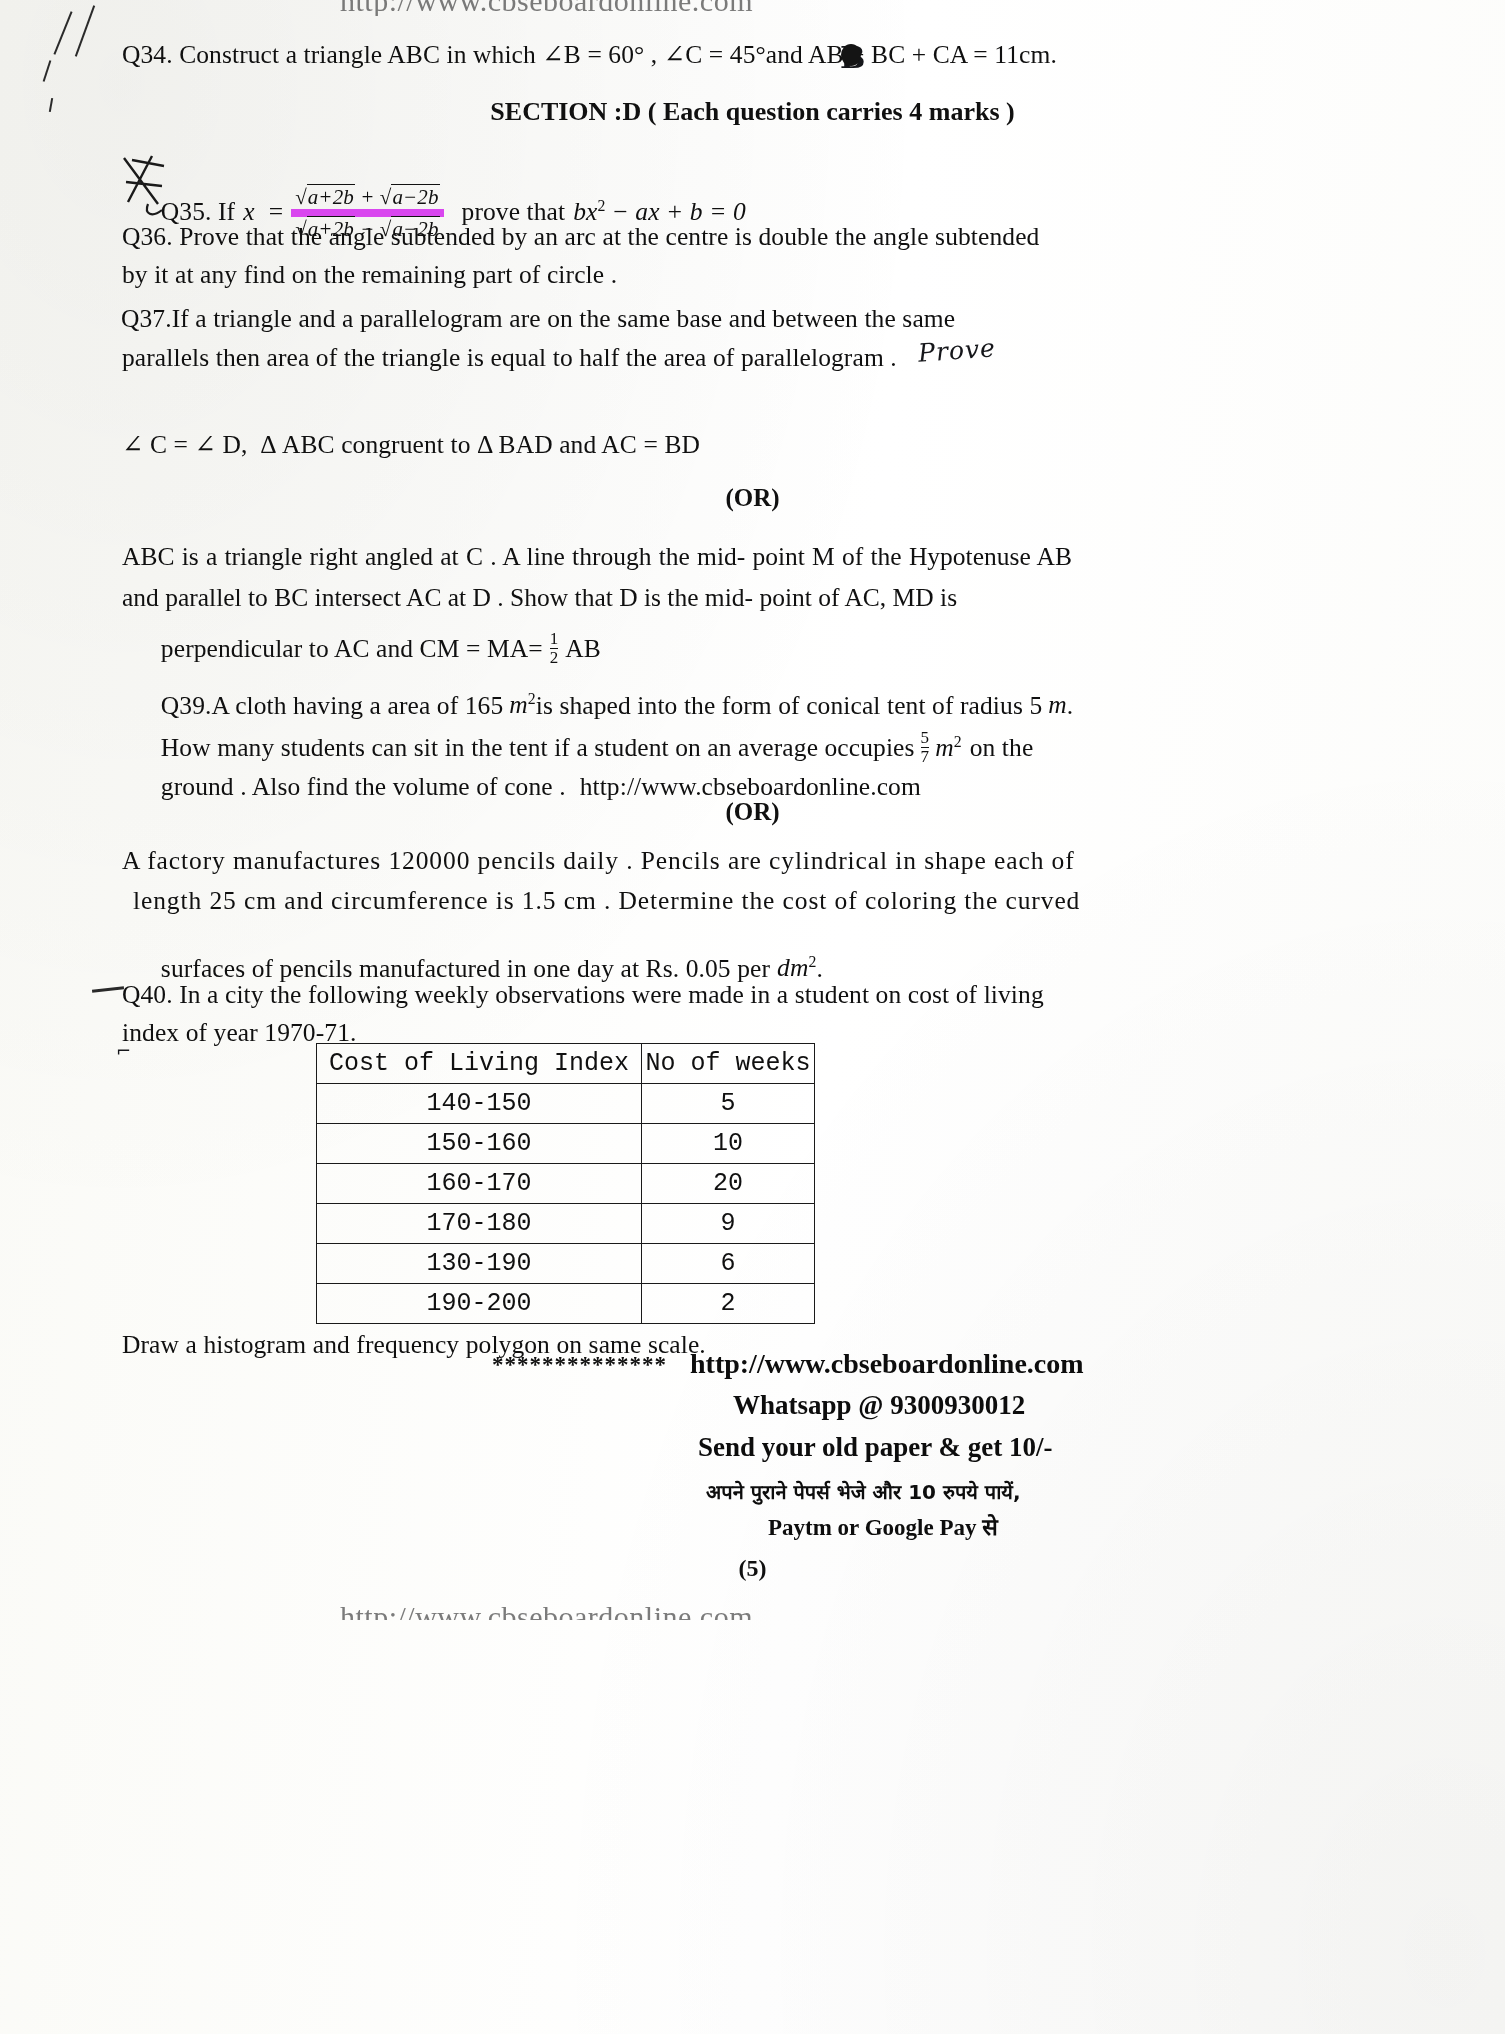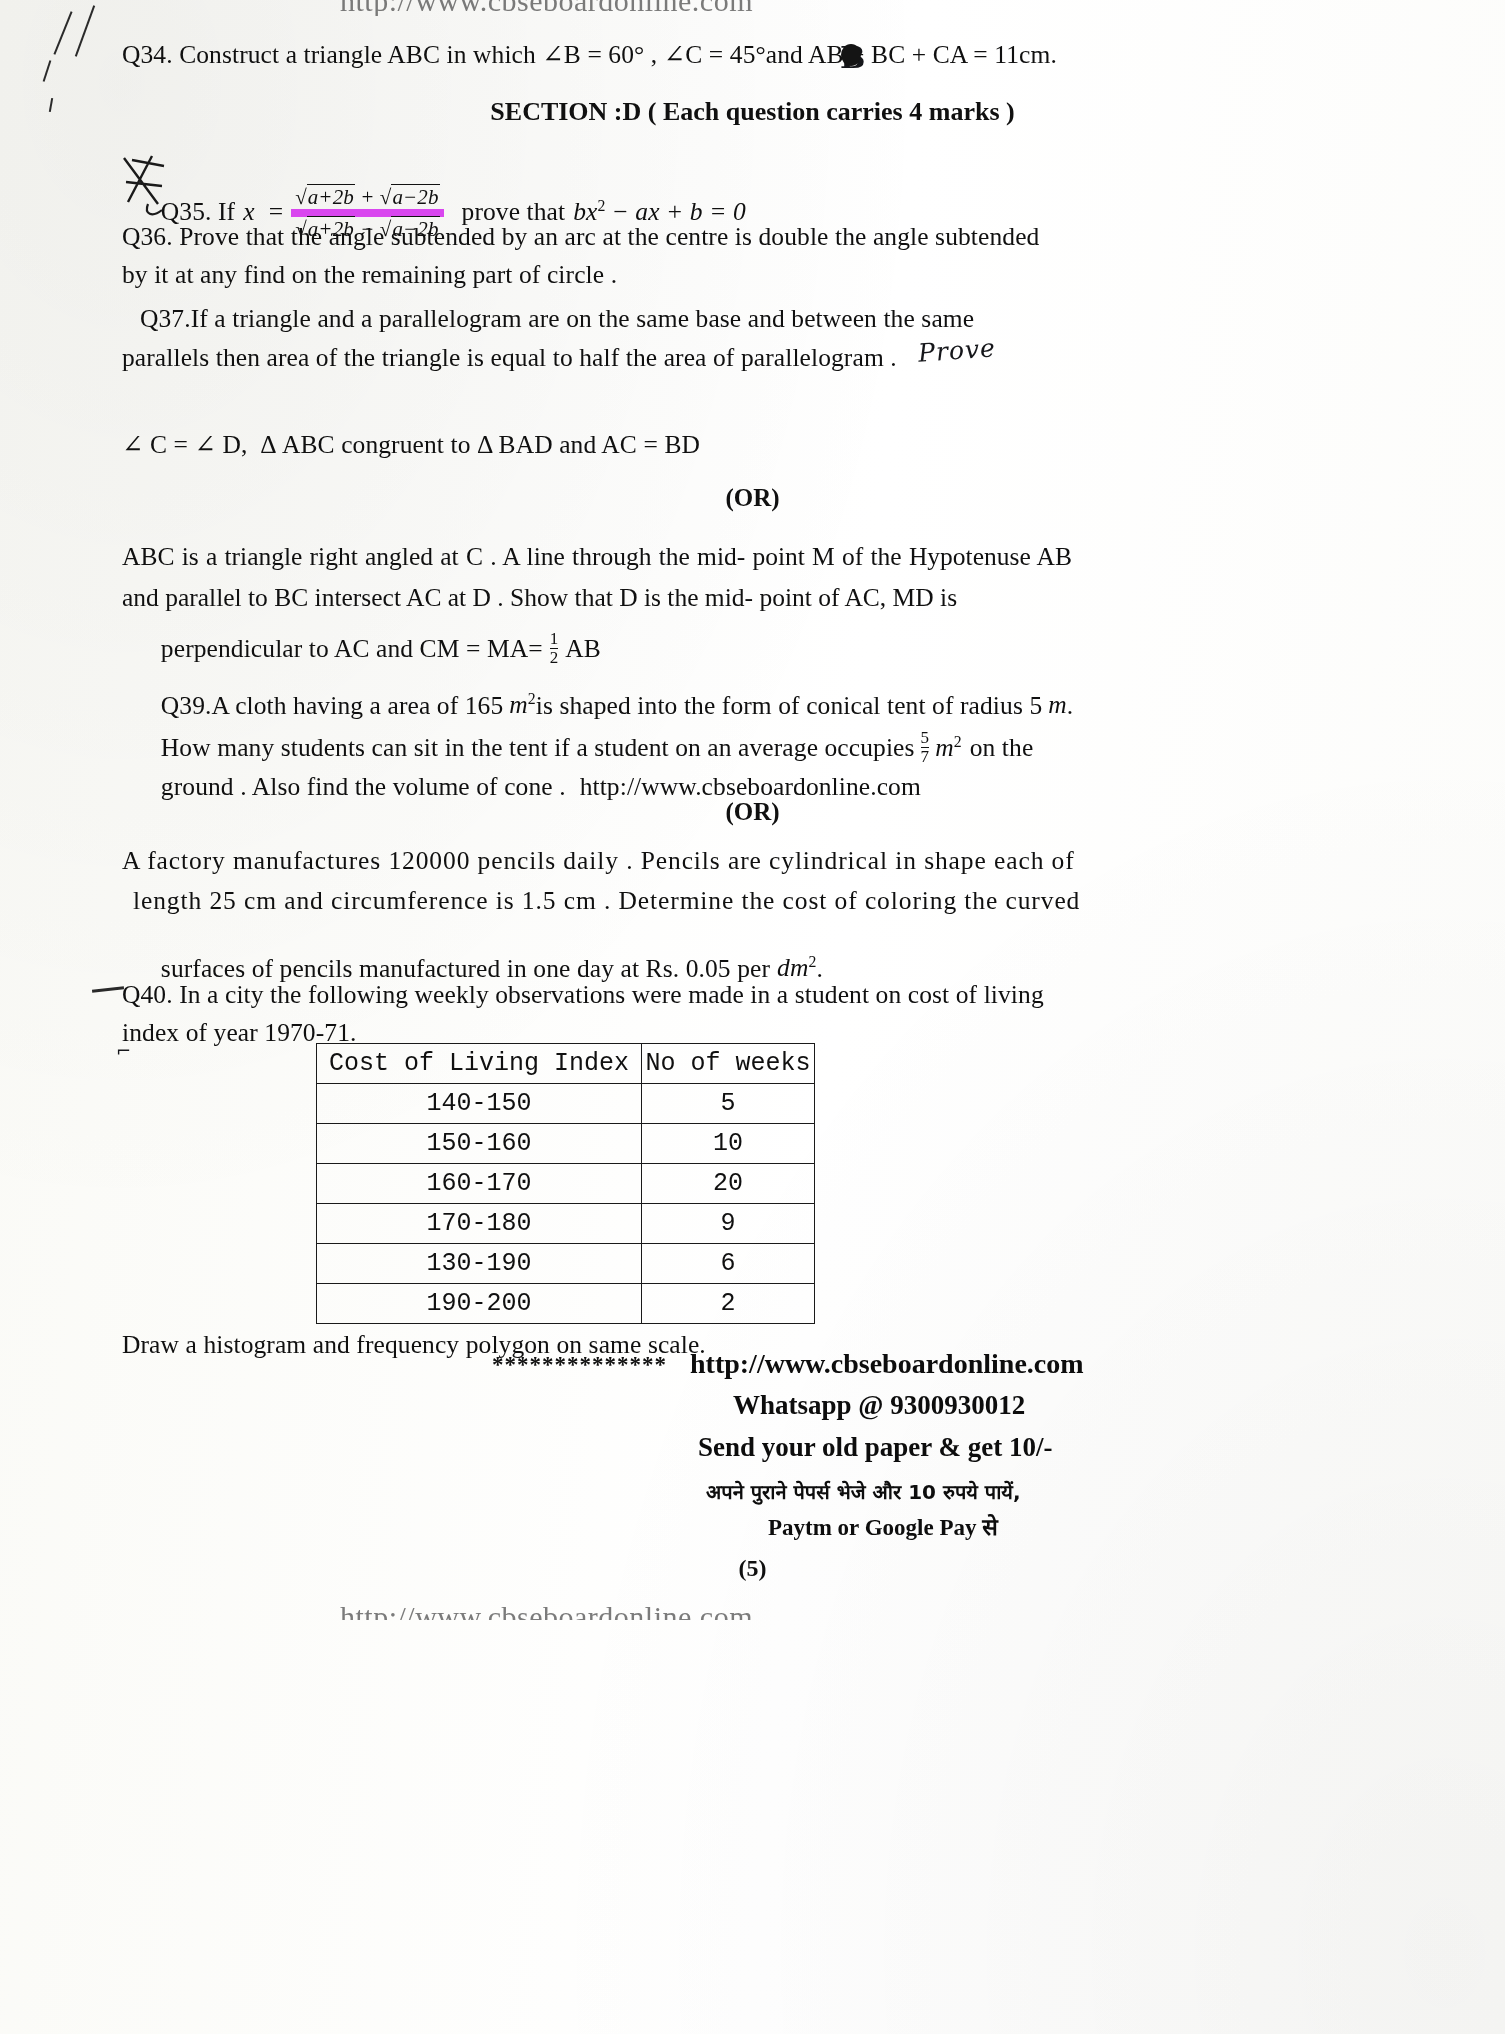--- a/index.html
+++ b/index.html
@@ -197,21 +197,21 @@
     <div class="scribble-q35">
       <svg width="80" height="70" viewBox="0 0 80 70">
         <path d="M6 6 L40 52 M34 4 L10 50 M14 8 L46 14 M8 30 L44 34" stroke="#1a1a1a" stroke-width="2.4" fill="none"></path>
         <path d="M30 52 C 26 62, 34 66, 44 58" stroke="#1a1a1a" stroke-width="2.2" fill="none"></path>
       </svg>
     </div>
 
     <div class="line body-text" style="left:122px;top:224px;">Q36. Prove that the angle subtended by an arc at the centre is double the angle subtended</div>
     <div class="line body-text" style="left:122px;top:262px;">by it at any find on the remaining part of circle .</div>
 
-    <div class="line body-text" style="left:140px;top:306px;">Q37.If a triangle and a parallelogram are on the same base and between the same</div>
+    <div class="line body-text" style="left:121px;top:306px;">Q37.If a triangle and a parallelogram are on the same base and between the same</div>
     <div class="line body-text" style="left:122px;top:345px;">parallels then area of the triangle is equal to half the area of parallelogram .</div>
 
     <div class="hand" style="left:918px;top:336px;font-size:25px;font-style:italic;transform:rotate(-4deg);letter-spacing:1px;">Prove</div>
 
     <div class="line body-text" style="left:122px;top:432px;">∠ C = ∠ D,  Δ ABC congruent to Δ BAD and AC = BD</div>
 
     <div class="center bold" style="left:0;top:484px;width:1505px;font-size:25px;">(OR)</div>
 
     <div class="just-block" style="left:122px;top:536px;width:950px;">ABC is a triangle right angled at C . A line through the mid- point M of the Hypotenuse AB and parallel to BC intersect AC at D . Show that D is the mid- point of AC, MD is</div>
     <div class="line body-text" style="left:122px;top:606px;">

